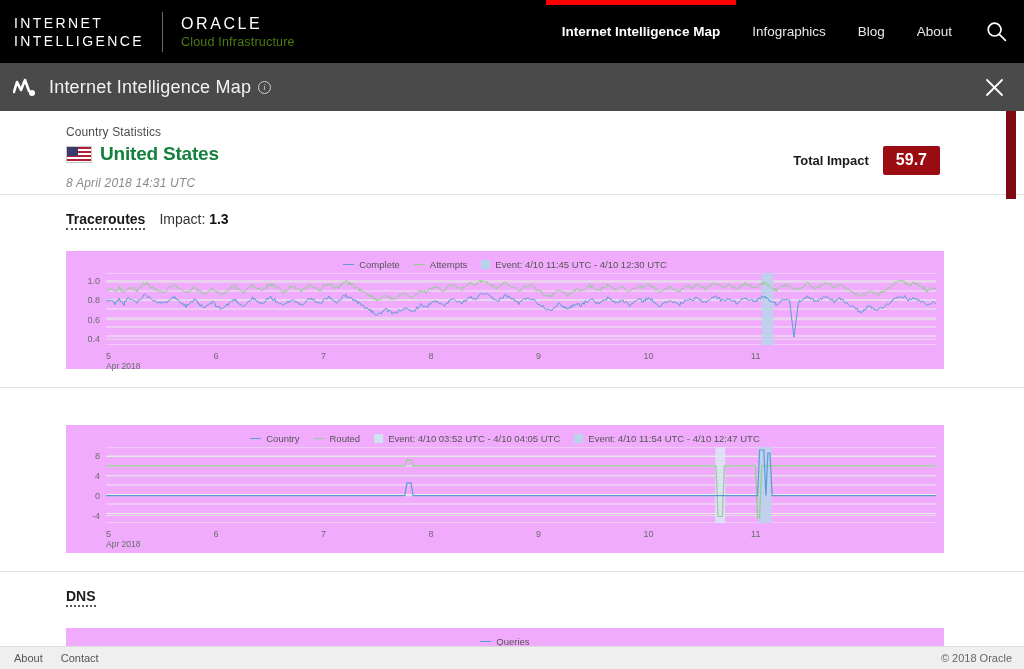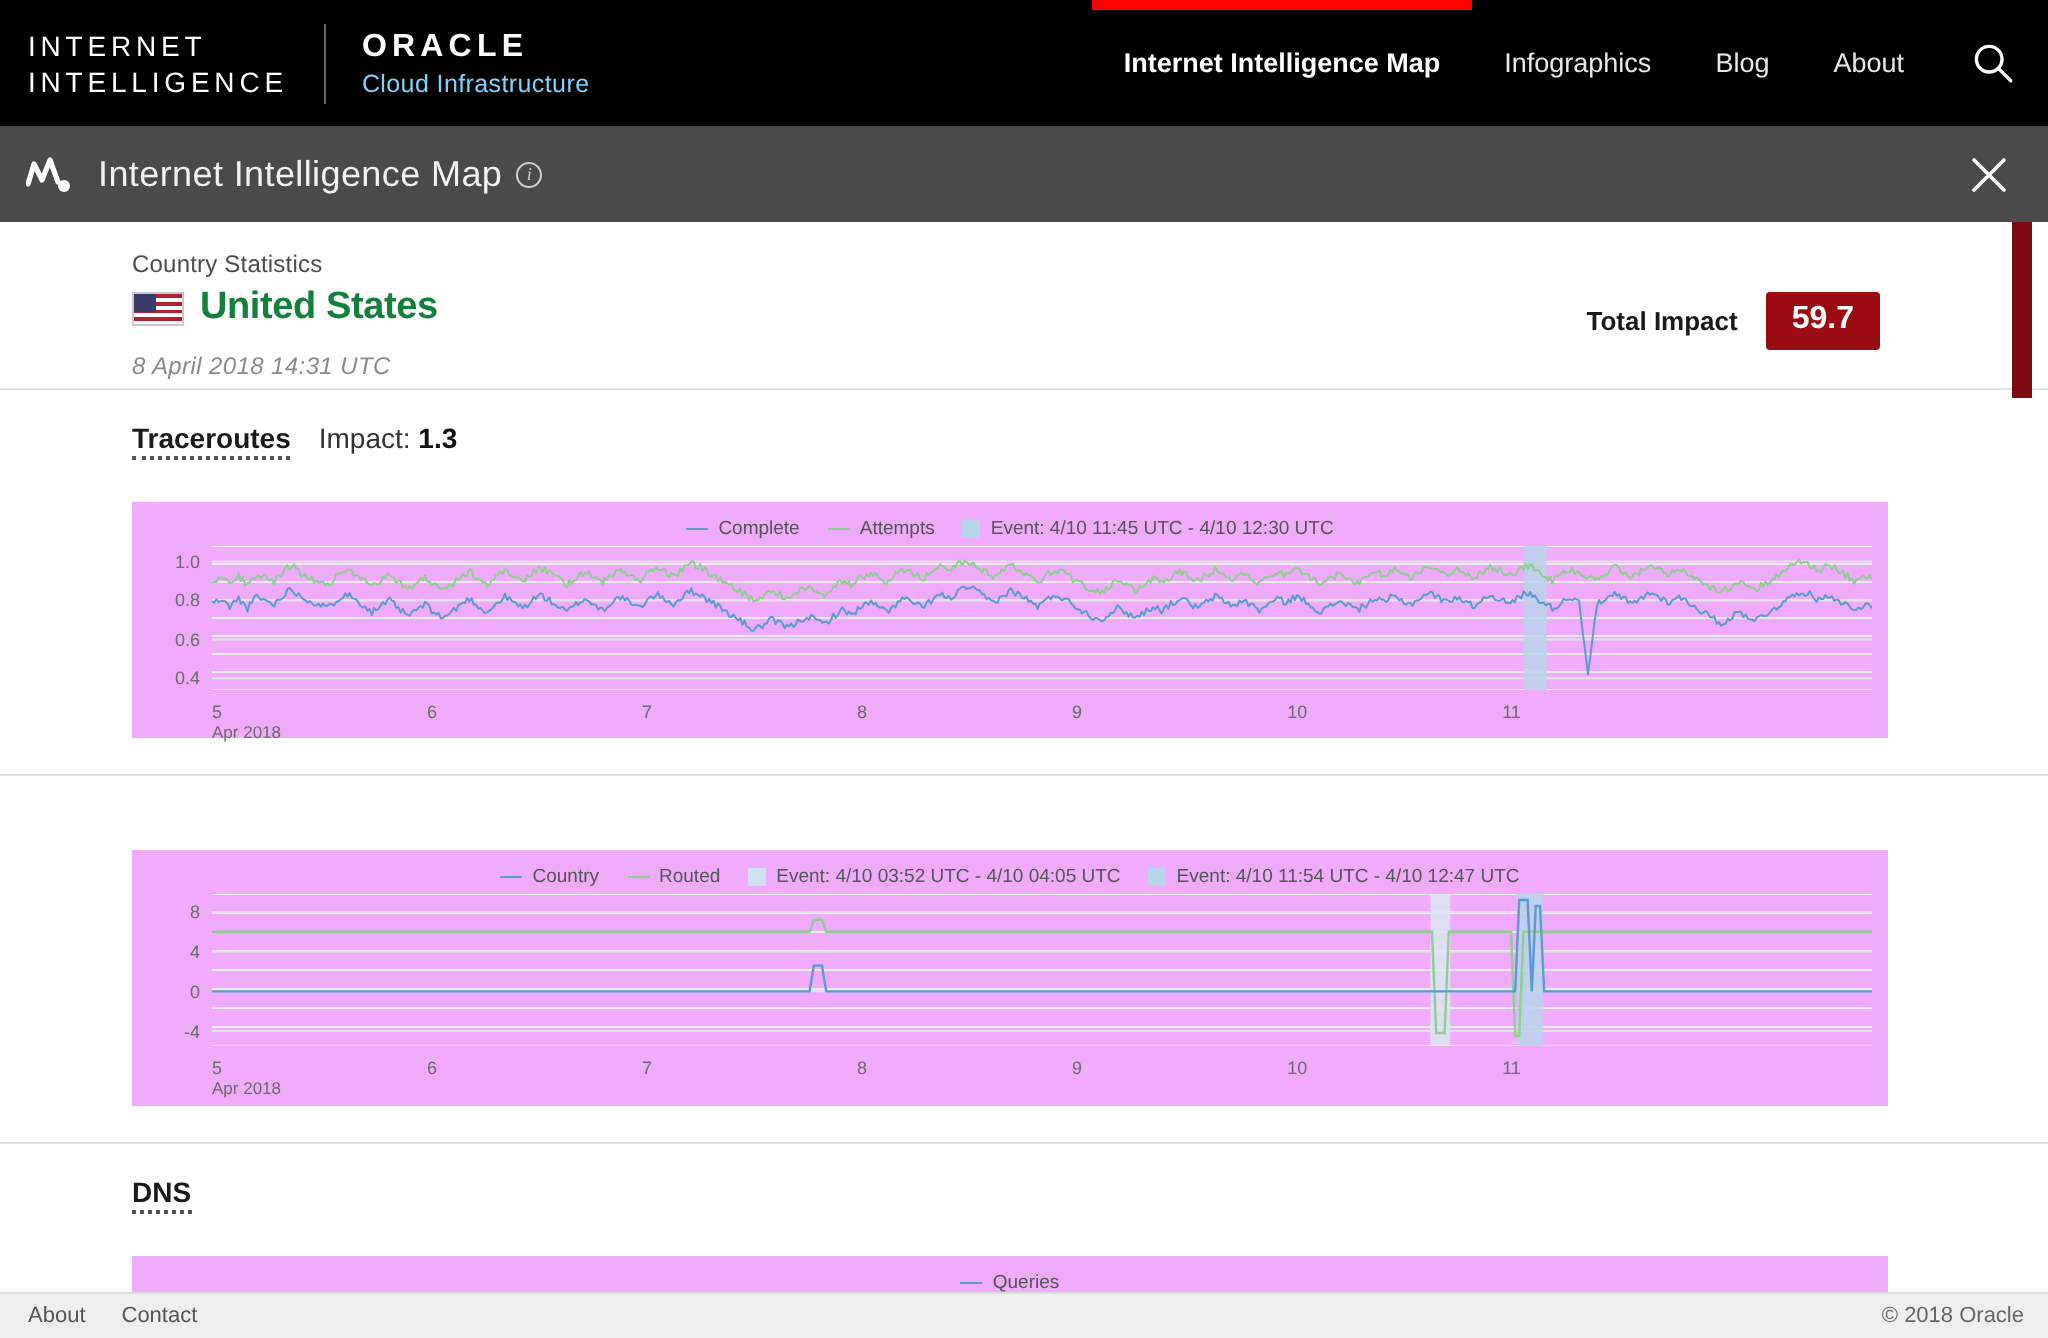--- a/index.html
+++ b/index.html
@@ -24,25 +24,25 @@
     font-size: 14px;
     letter-spacing: 2.4px;
     line-height: 18px;
     font-weight: 400;
   }
   .brand-div {
     width: 1px; height: 40px; background: #6a6a6a;
     margin: 0 18px 0 18px;
   }
   .brand-oracle-top {
-    color: #ffffff; font-size: 16px; font-weight: 700;
+    color: #ffffff; font-size: 16px; font-weight: 400;
     letter-spacing: 2.6px; line-height: 19px;
   }
   .brand-oracle-sub {
-    color: #7dd3fc; font-size: 12.5px; font-weight: 400;
+    color: #4d7c0f; font-size: 12.5px; font-weight: 400;
     letter-spacing: .2px; line-height: 16px; margin-top: 1px;
   }
   .nav-items {
     margin-left: auto;
     display: flex; align-items: center; height: 63px;
   }
   .nav-item {
     position: relative;
     height: 63px; display: flex; align-items: center;
     padding: 0 16px;

